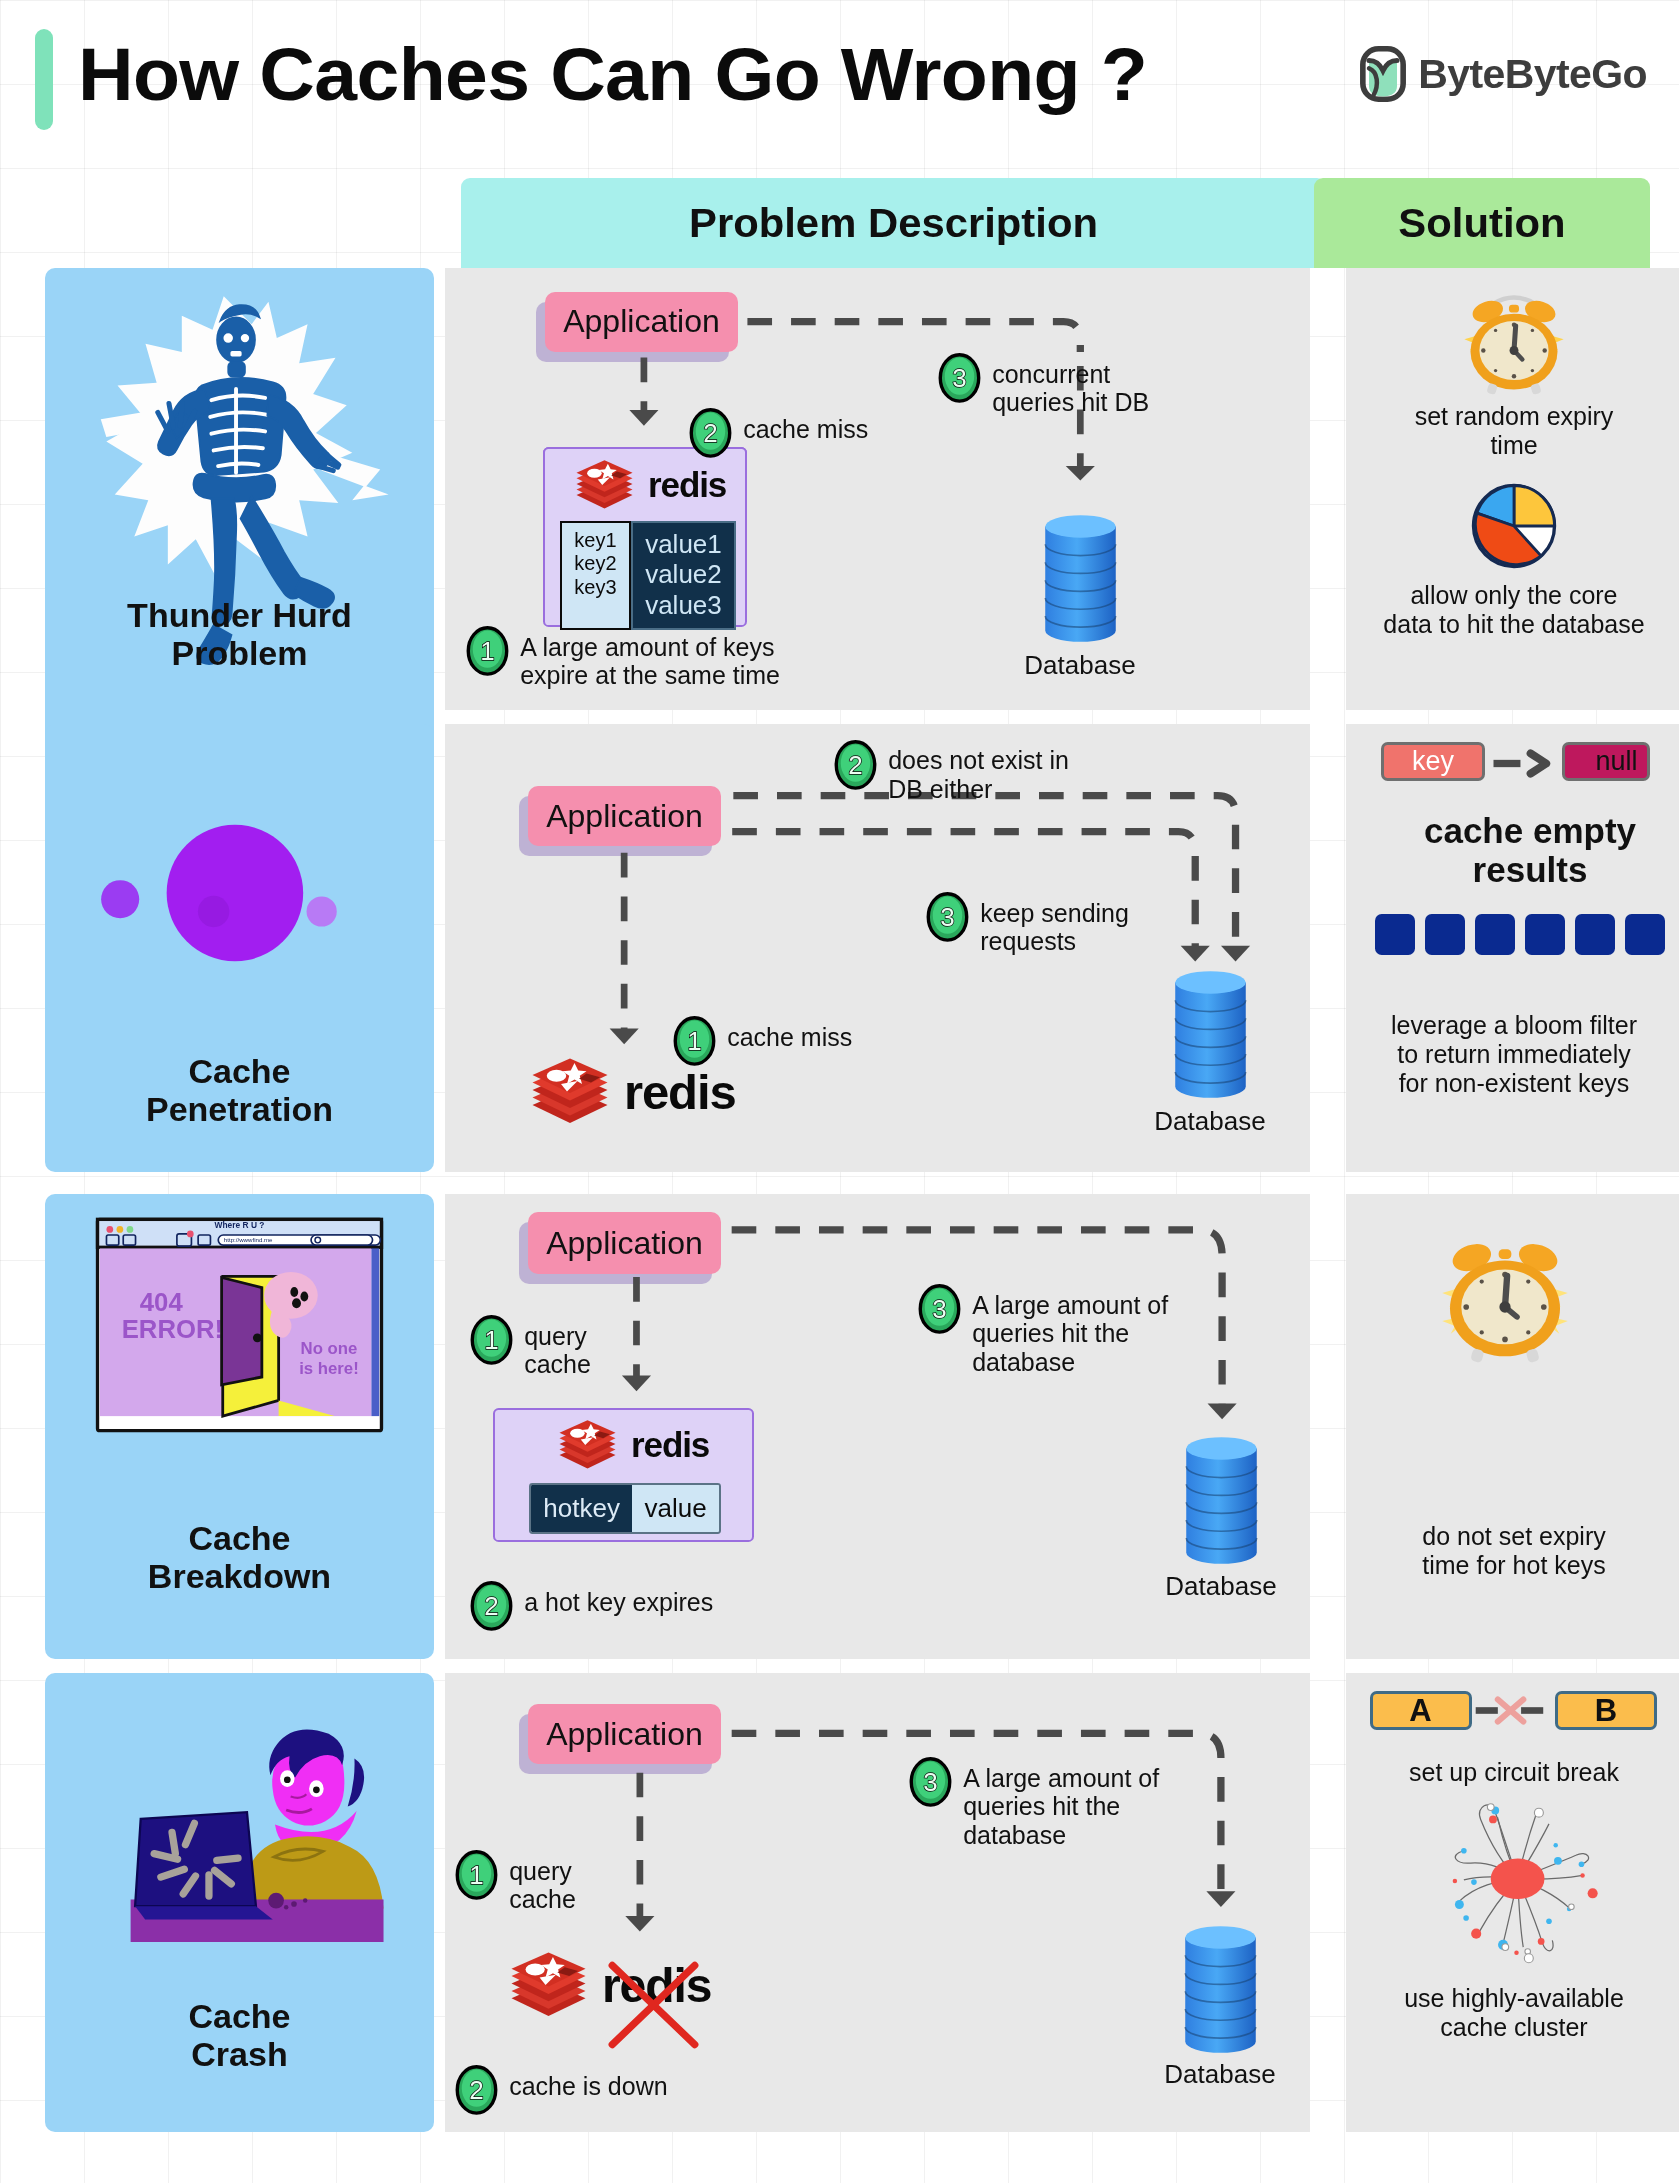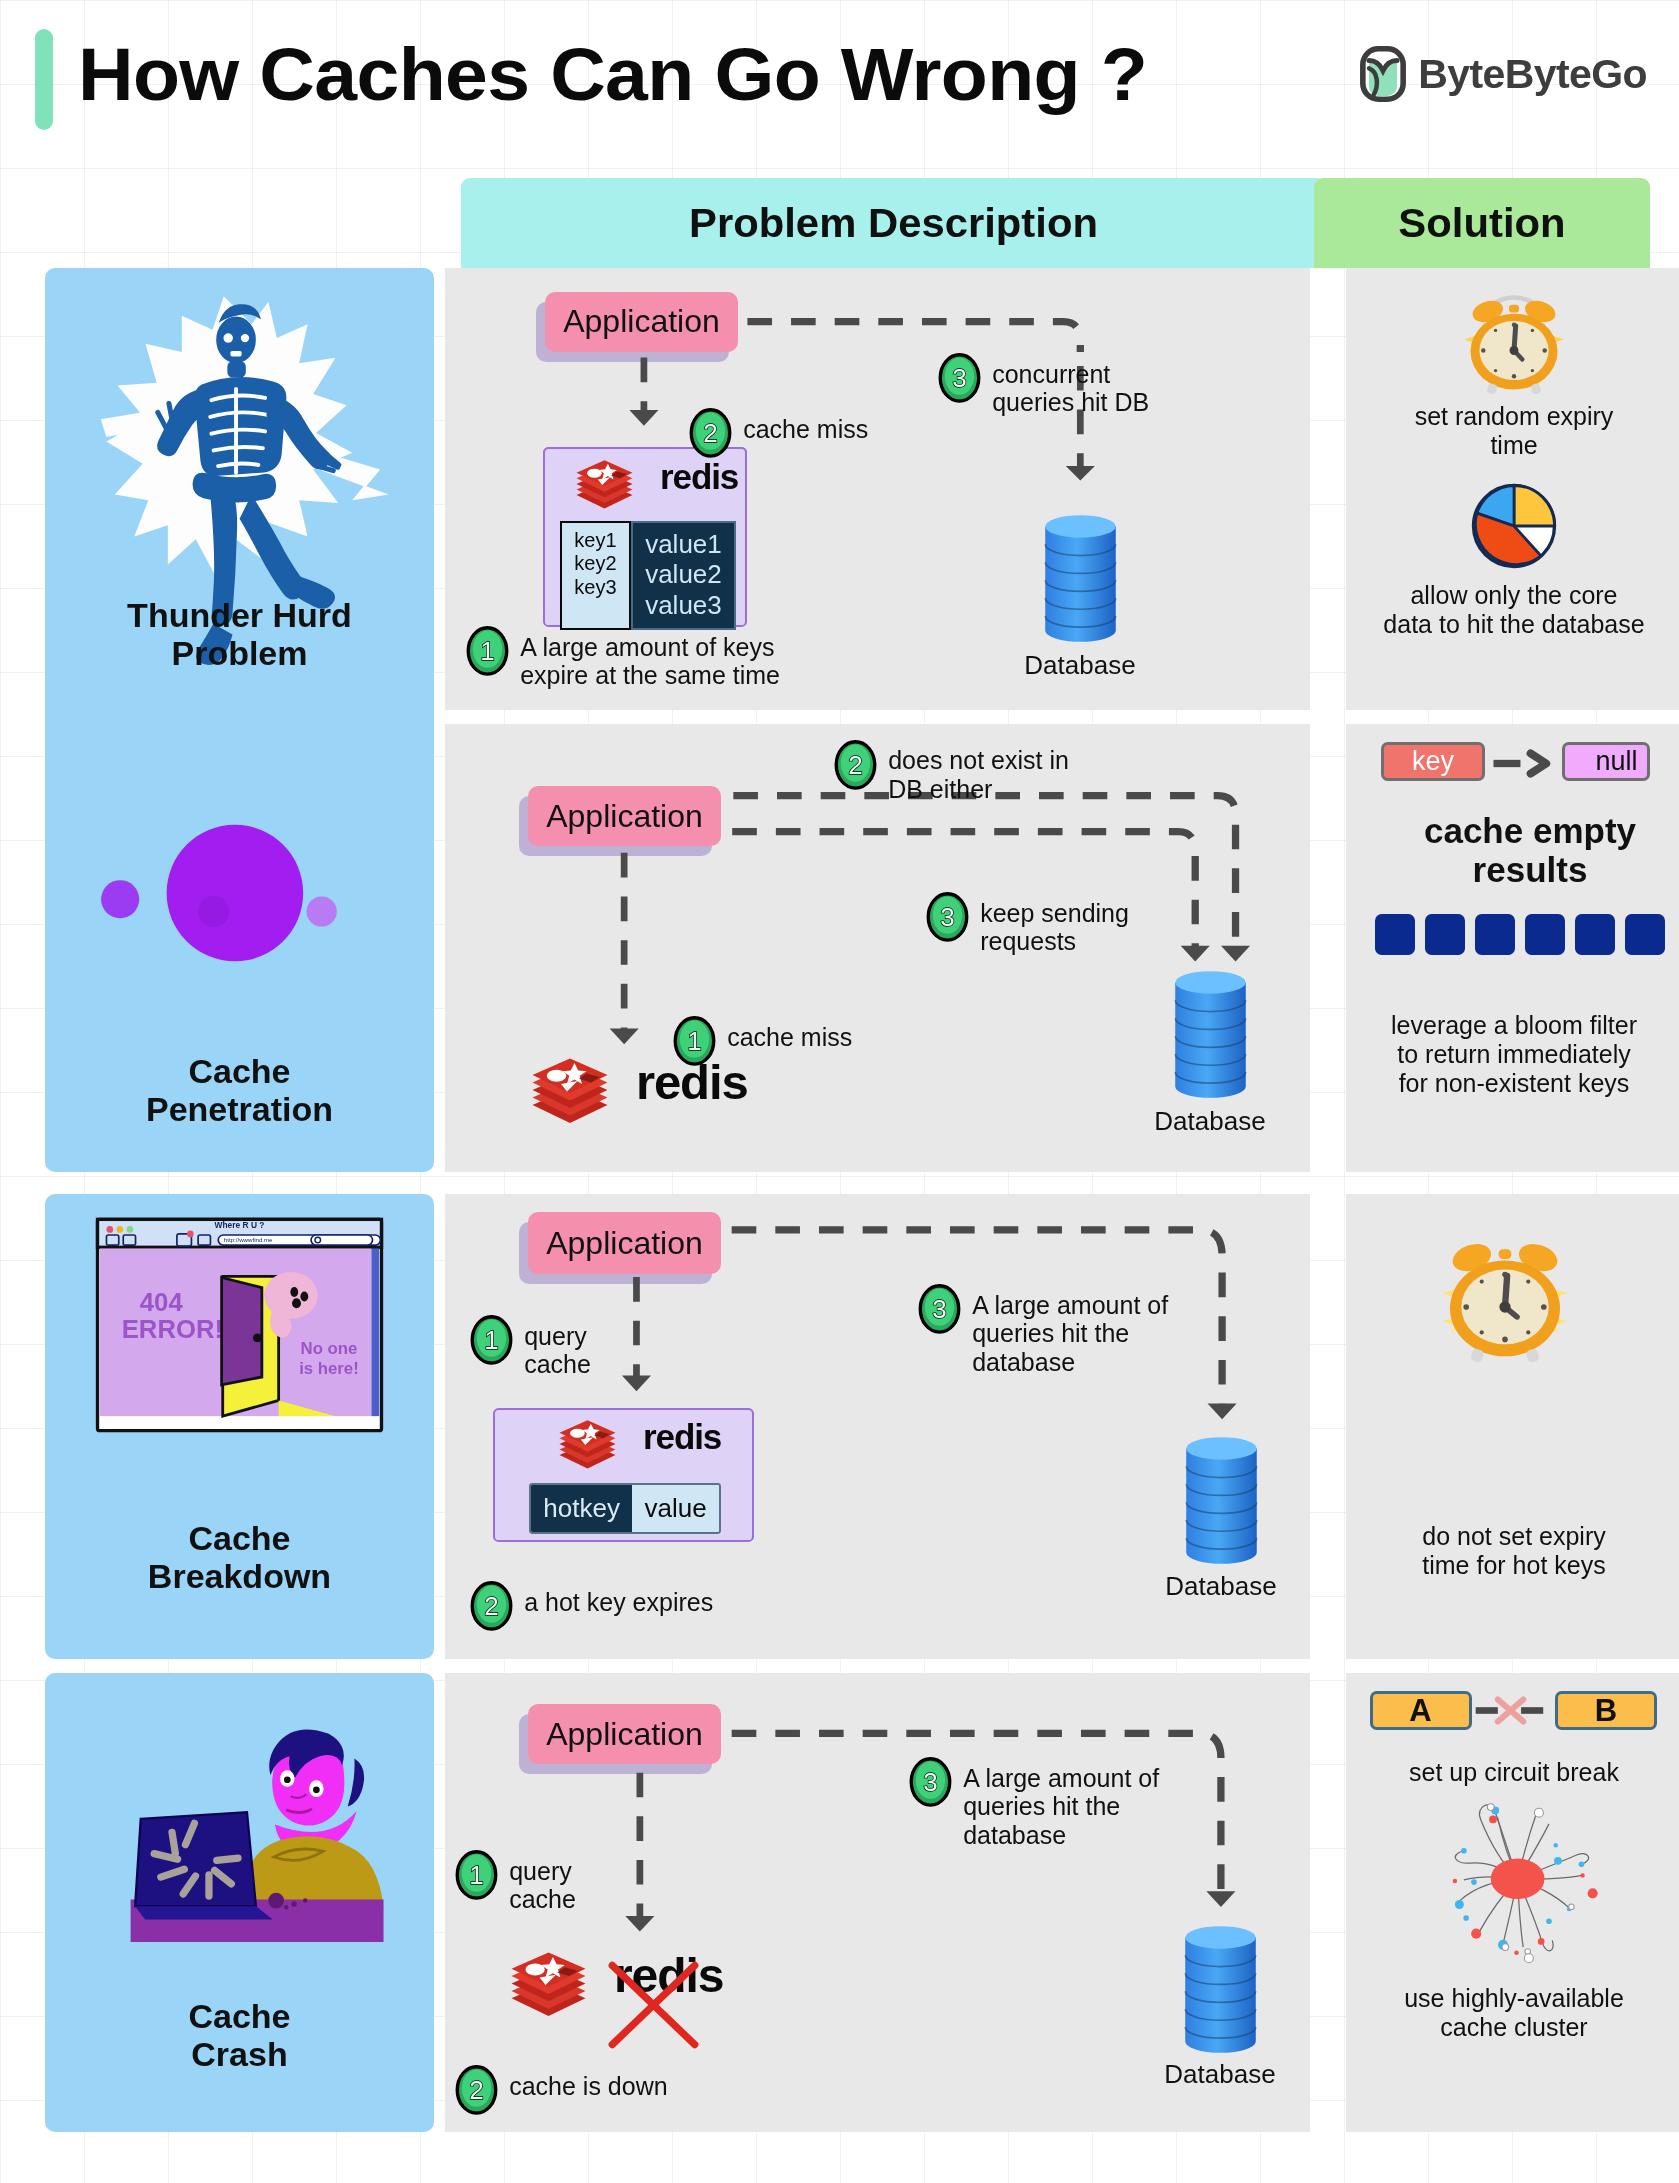--- a/index.html
+++ b/index.html
@@ -82,21 +82,21 @@
   .db-cyl { position: absolute; width: 75px; height: 129px; }
   .step {
     position: absolute; display: flex; align-items: flex-start; gap: 11.2px;
   }
   .step-badge {
     width: 43px; height: 49px; flex: 0 0 43px; position: relative;
   }
   .step-badge svg { display: block; }
   .step-text { font-size: 25px; line-height: 1.14; color: #111; white-space: pre-line; padding-top: 6.7px; }
 
-  .redis-wrap { position: absolute; display: flex; align-items: flex-start; gap: 24px; }
+  .redis-wrap { position: absolute; display: flex; align-items: center; gap: 12px; }
   .redis-logo { width: 63px; height: 56px; }
   .redis-word { font-size: 35px; font-weight: 700; color: #0a0a0a; letter-spacing: -1.1px; }
 
   .cache-card {
     position: absolute; background: #ded2f7; border: 2.2px solid #9a6ede; border-radius: 5.6px;
   }
   .kv-table { position: absolute; display: flex; }
   .kv-keys {
     background: #cfe6f5; border: 2.8px solid #0a0a0a; padding: 5.6px 12.3px 7.8px;
     font-size: 20px; line-height: 1.18; color: #0b0b0b;
@@ -115,21 +115,21 @@
   }
   .sol-big {
     position: absolute; width: 336px; left: 16px; text-align: center;
     font-size: 35px; font-weight: 700; line-height: 1.1; color: #111; white-space: pre-line;
   }
   .chip {
     position: absolute; border-radius: 6.7px; display: flex; align-items: center; justify-content: center;
     font-size: 27px; border: 3.4px solid #6f6f6f;
   }
   .chip.key { background: #f0736c; color: #fff; }
-  .chip.null { background: #f0abfc; color: #111; padding-left: 21px; }
+  .chip.null { background: #be185d; color: #111; padding-left: 21px; }
   .chip.ab { background: #fbbd4c; color: #111; border-color: #3f6b86; font-weight: 700; font-size: 31px; }
   .bloom-row { position: absolute; display: flex; gap: 10px; }
   .bloom-cell { width: 40px; height: 41px; background: #0a2a90; border-radius: 6.7px; }
 
   svg { overflow: visible; }
   .dashline { stroke: #4a4a4a; stroke-width: 13; fill: none; stroke-dasharray: 44 34; stroke-linecap: butt; }
   .dashline.v { stroke-width: 12; }
 </style>
 </head>
 <body>

